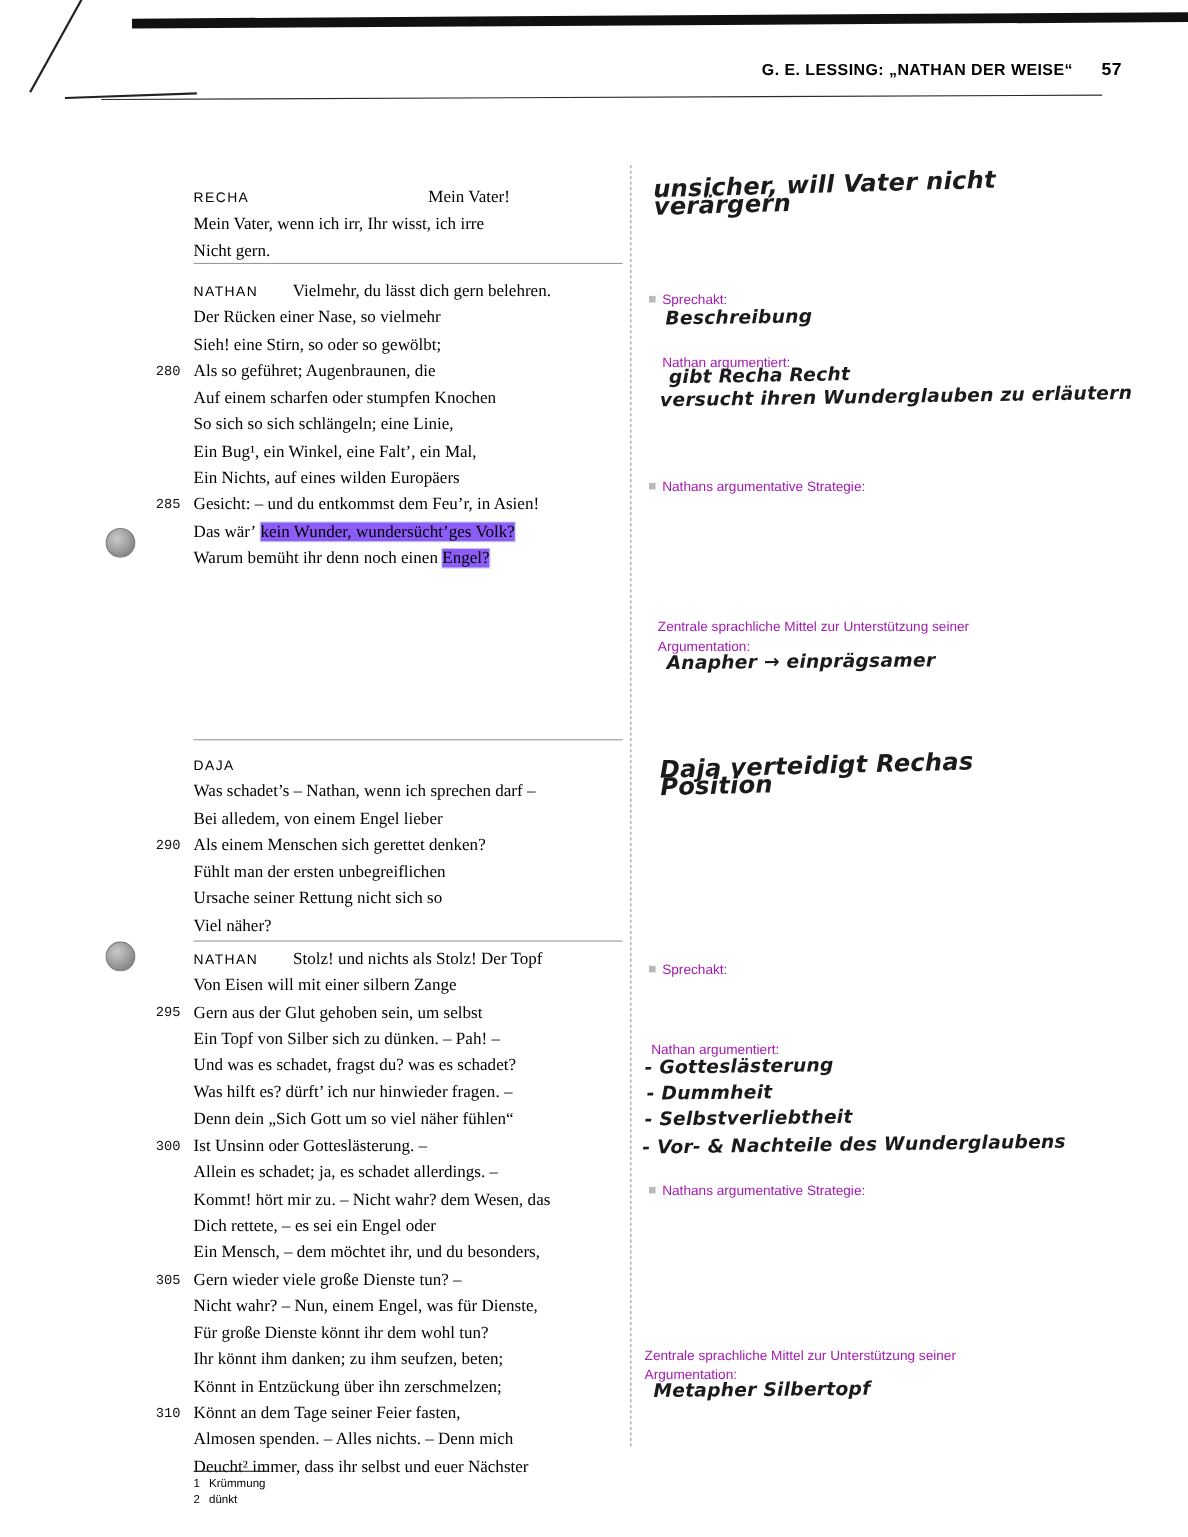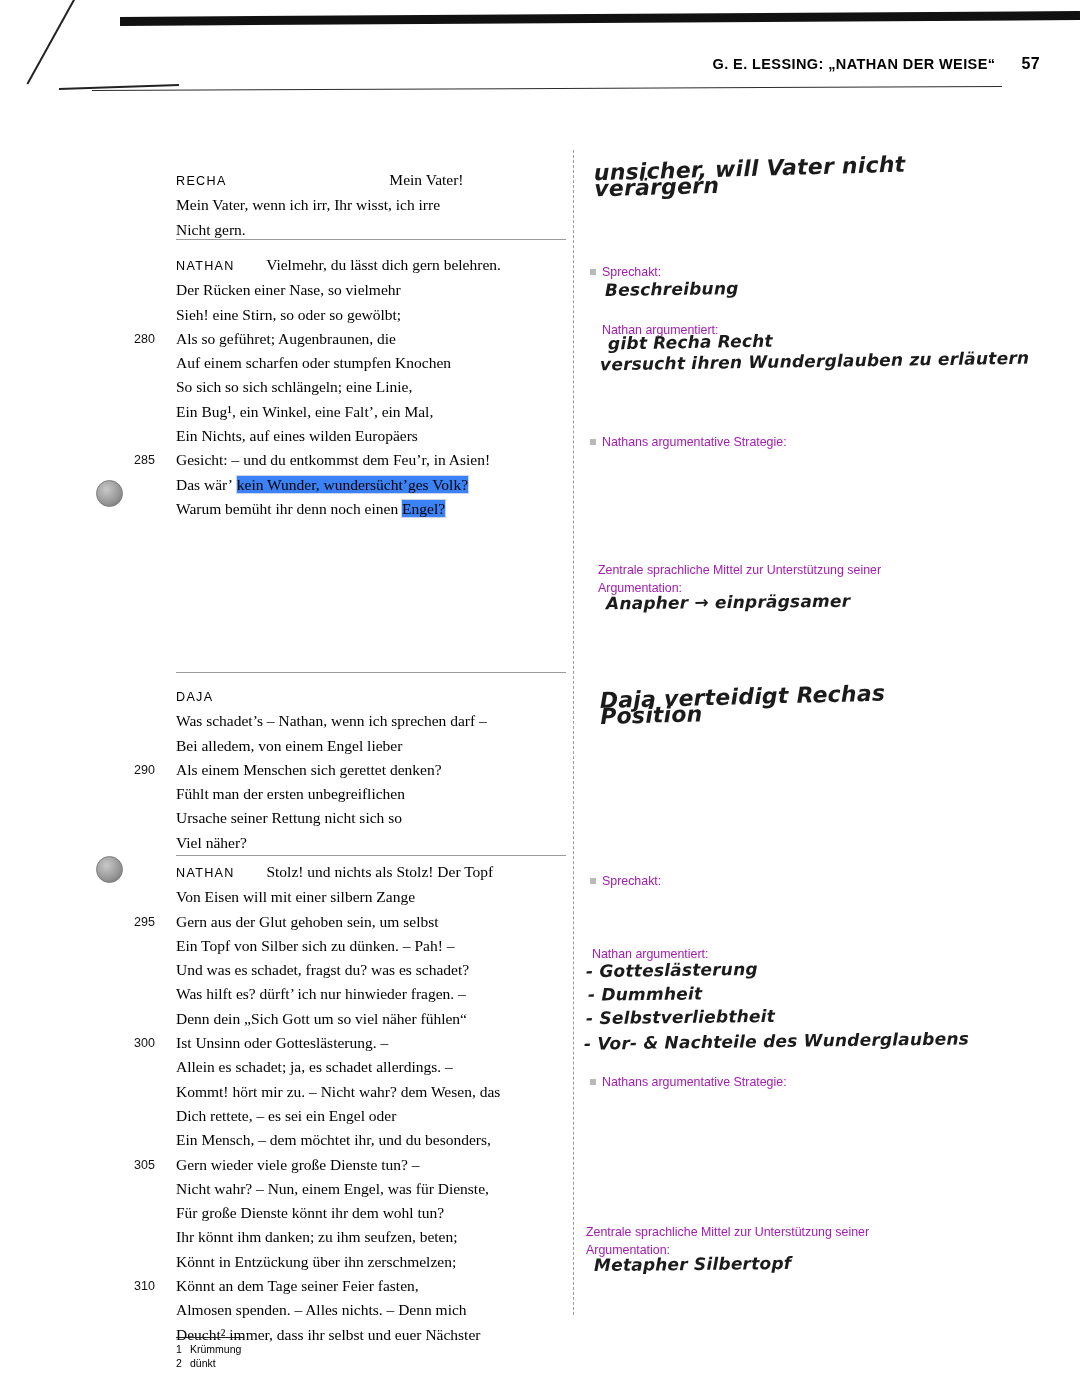--- a/index.html
+++ b/index.html
@@ -57,21 +57,21 @@
     transform: rotate(-2deg);
   }
 
   
   .header {
     position: absolute;
     left: 0;
     top: 55px;
     width: 1080px;
     text-align: right;
-    padding-right: 40px;
+    padding-right: 60px;
     box-sizing: border-box;
     font-family: "Liberation Sans", sans-serif;
     font-weight: bold;
     font-size: 14.5px;
     letter-spacing: 0.4px;
   }
   .header .page-no {
     display: inline-block;
     margin-left: 26px;
     font-size: 16px;
@@ -118,29 +118,29 @@
     letter-spacing: 1.3px;
     margin-top: 28px;
   }
   .verse {
     white-space: pre;
   }
   .lineno {
     position: absolute;
     left: -42px;
     width: 30px;
-    text-align: left;
-    font-family: Liberation Sans, sans-serif;
+    text-align: right;
+    font-family: Liberation Mono, monospace;
     font-size: 12.5px;
     color: #111;
   }
   .row { position: relative; }
 
   .hl {
-    background: #3b82f6;
+    background: #8b5cf6;
     box-shadow: 0 0 0 1px #ccd6ea;
   }
 
   
   .punch {
     position: absolute;
     width: 25px;
     height: 25px;
     border-radius: 50%;
     background: radial-gradient(circle at 38% 34%, #c9c9c9 0%, #9a9a9a 55%, #6d6d6d 100%);

